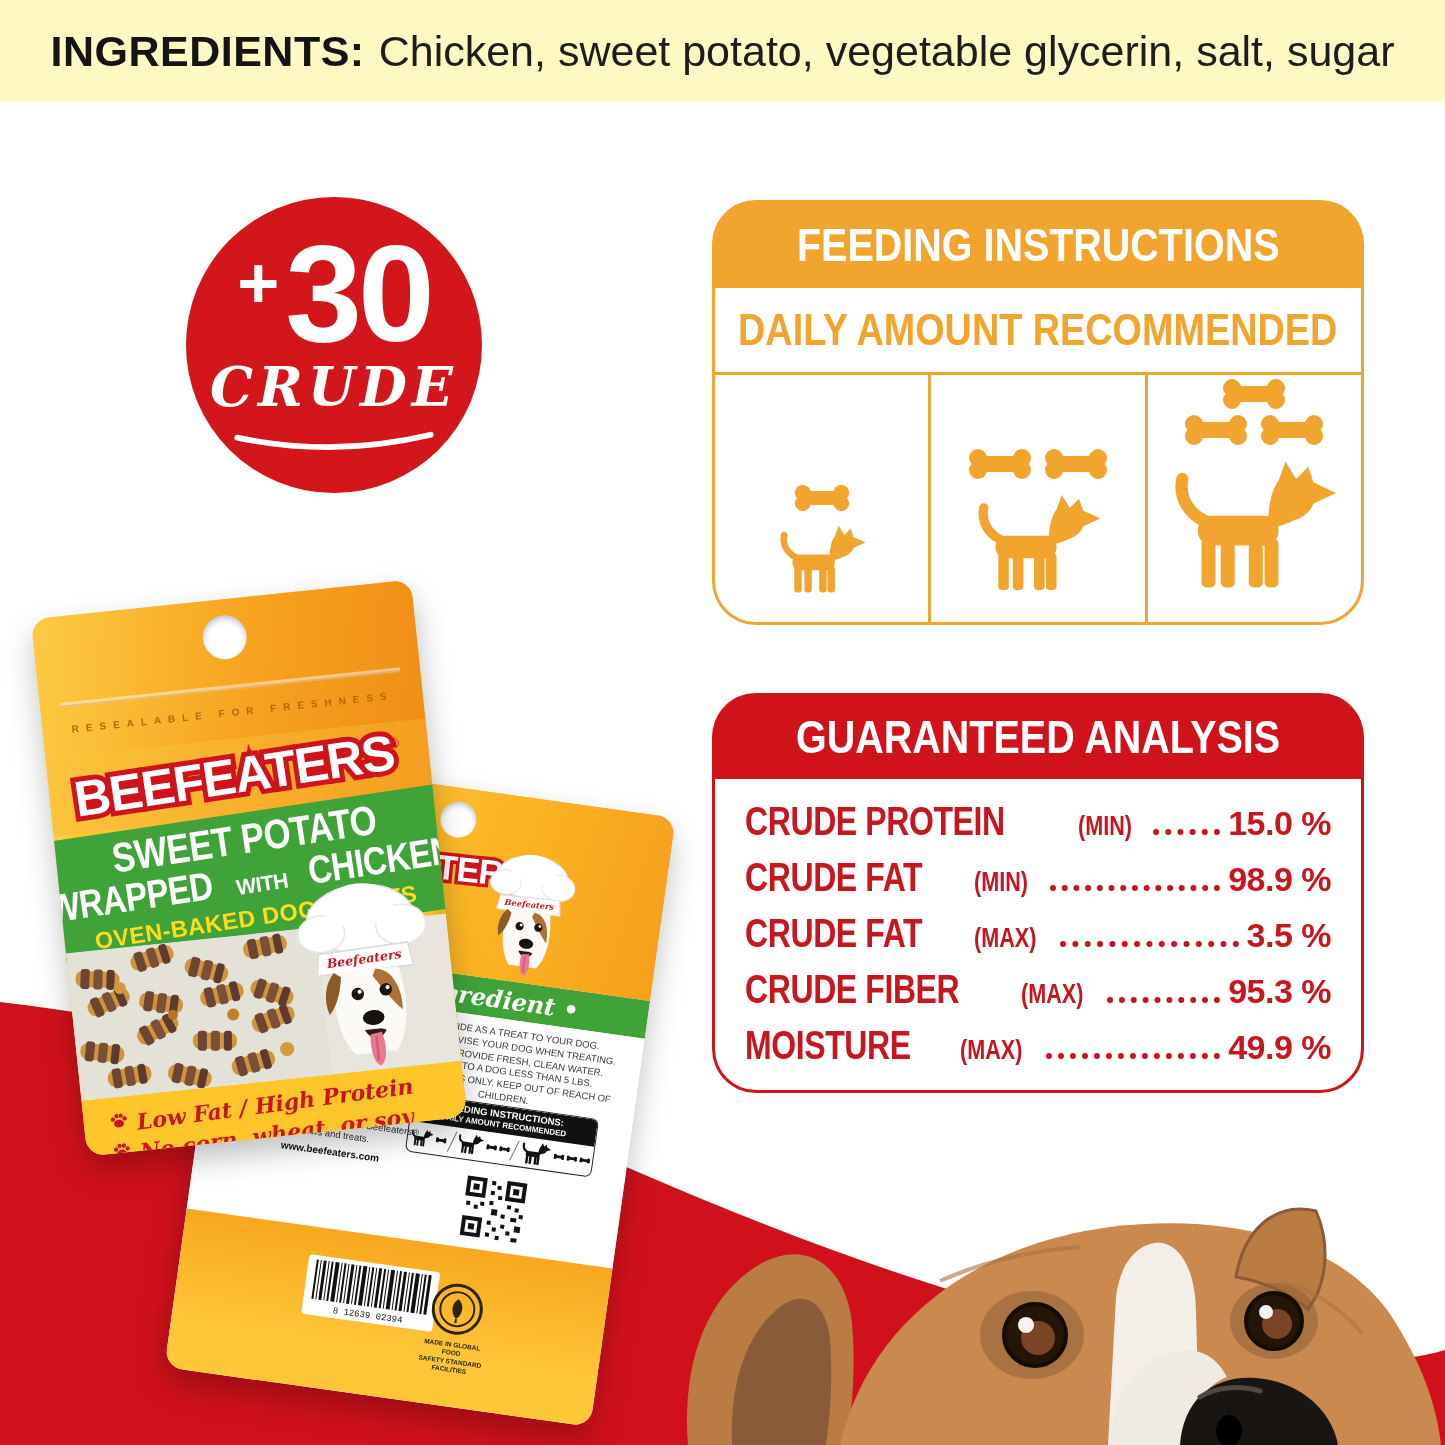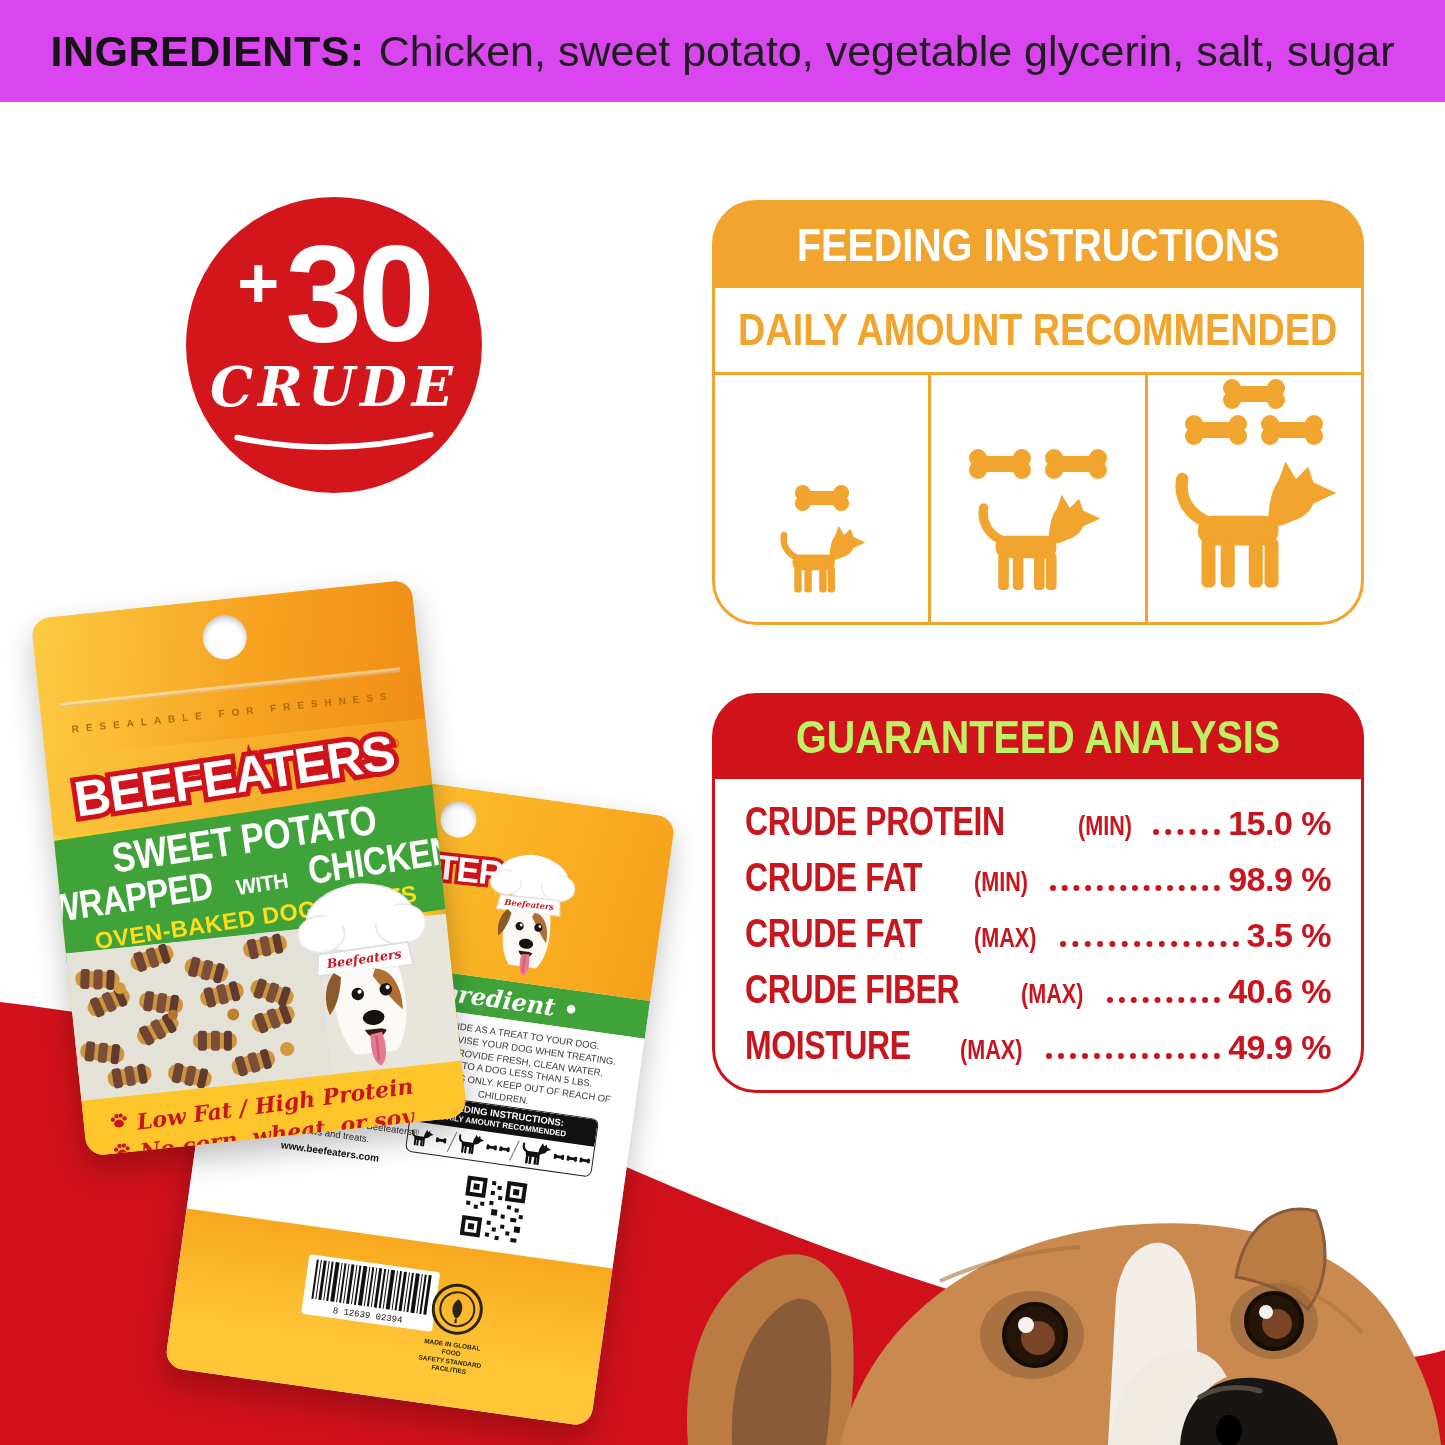--- a/index.html
+++ b/index.html
@@ -2,21 +2,21 @@
 <html><head>
 <meta charset="utf-8">
 <style>
   html,body{margin:0;padding:0;background:#ffffff;}
   .canvas{position:relative;width:1445px;height:1445px;overflow:hidden;background:#fff;
           font-family:"Liberation Sans", sans-serif;}
   .cond{display:inline-block;transform:scaleX(.84);transform-origin:center;white-space:nowrap;}
   .condL{display:inline-block;transform:scaleX(.8);transform-origin:left center;white-space:nowrap;}
 
   
-  .top-banner{position:absolute;left:0;top:0;width:1445px;height:102px;background:#d946ef;
+  .top-banner{position:absolute;left:0;top:0;width:1445px;height:102px;background:#fef9c3;
               display:flex;align-items:center;justify-content:center;gap:14px;z-index:6;}
   .top-banner .lbl{font-size:43px;font-weight:700;color:#141414;letter-spacing:.5px;}
   .top-banner .txt{font-size:43px;font-weight:400;color:#1d1d1d;}
 
   
   .badge{position:absolute;left:186px;top:197px;width:296px;height:296px;border-radius:50%;
          background:#D2161C;z-index:6;display:flex;flex-direction:column;align-items:center;
          justify-content:center;color:#fff;}
   .badge .row{display:flex;align-items:flex-start;line-height:.85;}
   .badge .plus{font-size:72px;font-weight:800;margin-top:18px;margin-right:6px;}
@@ -36,21 +36,21 @@
              border-radius:0 0 44px 44px;overflow:hidden;background:#fff;}
   .feed-cell{flex:1;display:flex;flex-direction:column;align-items:center;justify-content:flex-end;
              padding-bottom:24px;gap:12px;color:#F1A42E;}
   .feed-cell + .feed-cell{border-left:3px solid #F1A42E;}
   .bones-row{display:flex;gap:12px;align-items:center;justify-content:center;}
   .bones-stack{display:flex;flex-direction:column;align-items:center;gap:4px;}
 
   
   .ga-box{position:absolute;left:712px;top:693px;width:652px;height:400px;z-index:5;}
   .ga-header{height:86px;background:#D0131A;border-radius:44px 44px 0 0;display:flex;
-             align-items:center;justify-content:center;color:#bef264;font-size:47px;font-weight:800;}
+             align-items:center;justify-content:center;color:#ffffff;font-size:47px;font-weight:800;}
   .ga-body{height:314px;background:#fff;border:3px solid #D0131A;border-top:none;
            border-radius:0 0 44px 44px;padding:20px 30px 0 30px;box-sizing:border-box;}
   .ga-row{display:flex;align-items:baseline;height:56px;color:#C8161E;}
   .ga-label{font-size:40px;font-weight:800;letter-spacing:-.5px;}
   .ga-qual{font-size:27px;font-weight:800;margin-left:8px;}
   .ga-dots{flex:1;border-bottom:6px dotted #C8161E;margin:0 8px 10px 8px;}
   .ga-value{font-size:34px;font-weight:800;letter-spacing:-.5px;}
 
   
   .wave{position:absolute;left:0;top:0;z-index:1;}
@@ -346,21 +346,21 @@
       <div class="ga-row">
         <span class="ga-label condL">CRUDE FAT</span>
         <span class="ga-qual condL">(MAX)</span>
         <span class="ga-dots"></span>
         <span class="ga-value">3.5 %</span>
       </div>
       <div class="ga-row">
         <span class="ga-label condL">CRUDE FIBER</span>
         <span class="ga-qual condL">(MAX)</span>
         <span class="ga-dots"></span>
-        <span class="ga-value">40.6 %</span>
+        <span class="ga-value">95.3 %</span>
       </div>
       <div class="ga-row">
         <span class="ga-label condL">MOISTURE</span>
         <span class="ga-qual condL">(MAX)</span>
         <span class="ga-dots"></span>
         <span class="ga-value">49.9 %</span>
       </div>
     </div>
   </div>
 

